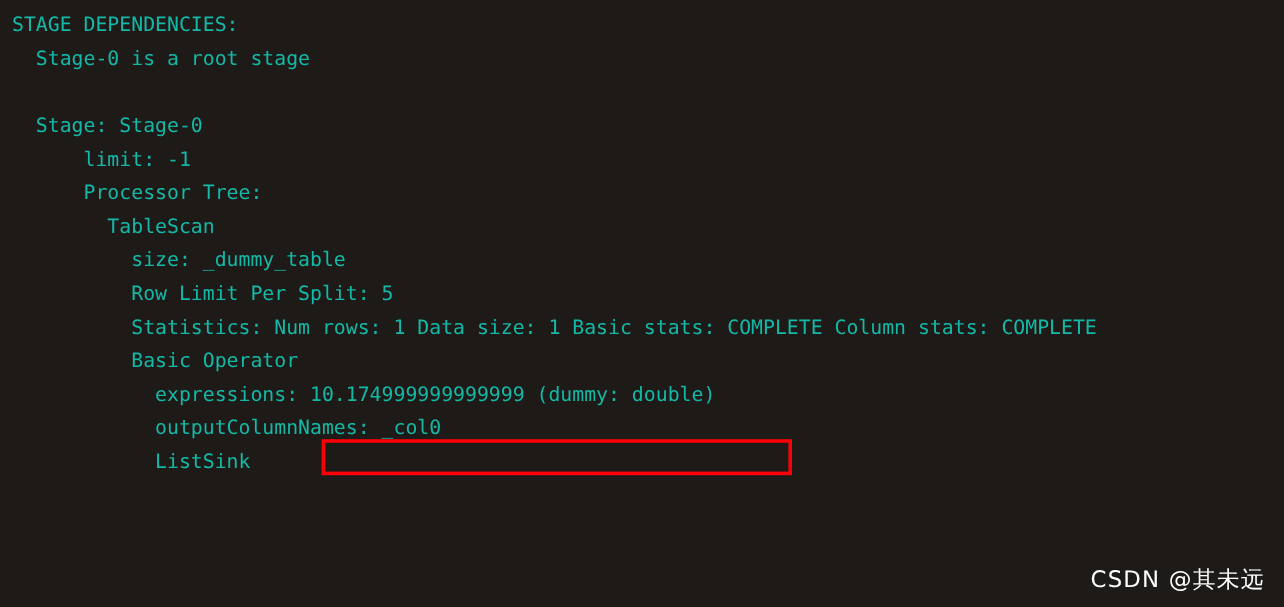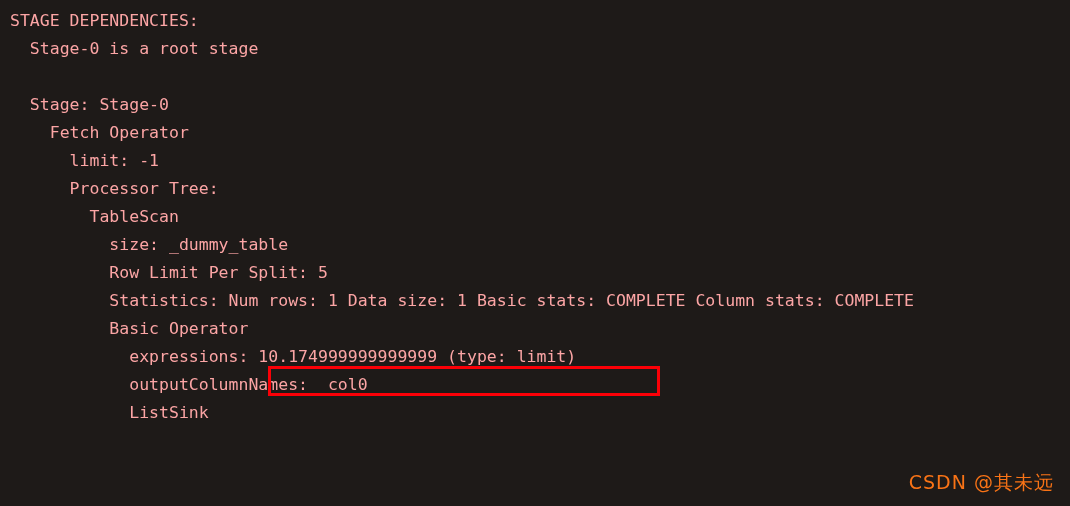--- a/index.html
+++ b/index.html
@@ -25,21 +25,21 @@
     padding: 7px 0 0 0;
     box-sizing: border-box;
   }
 
   .line {
     display: block;
     height: 28px;
     line-height: 28px;
     font-size: 16.5px;
     letter-spacing: 0px;
-    color: #fca5a5;
+    color: #14b8a6;
     white-space: pre;
     padding-left: 10px;
     font-family: "DejaVu Sans Mono", "Liberation Mono", monospace;
   }
 
   .line.blank {
     color: transparent;
   }
 
   
@@ -53,44 +53,43 @@
     box-sizing: border-box;
     pointer-events: none;
   }
 
   #watermark {
     position: absolute;
     right: 16px;
     bottom: 10px;
     font-family: "DejaVu Sans", "Liberation Sans", sans-serif;
     font-size: 19px;
-    color: #f97316;
+    color: #ffffff;
     letter-spacing: 1px;
     white-space: pre;
   }
 </style>
 </head>
 <body>
 
 <div id="screen">
 
   <div id="console">
     <span class="line">STAGE DEPENDENCIES:</span>
     <span class="line">  Stage-0 is a root stage</span>
     <span class="line blank"></span>
     <span class="line">  Stage: Stage-0</span>
-    <span class="line">    Fetch Operator</span>
     <span class="line">      limit: -1</span>
     <span class="line">      Processor Tree:</span>
     <span class="line">        TableScan</span>
     <span class="line">          size: _dummy_table</span>
     <span class="line">          Row Limit Per Split: 5</span>
     <span class="line">          Statistics: Num rows: 1 Data size: 1 Basic stats: COMPLETE Column stats: COMPLETE</span>
     <span class="line">          Basic Operator</span>
-    <span class="line">            expressions: 10.174999999999999 (type: limit)</span>
+    <span class="line">            expressions: 10.174999999999999 (dummy: double)</span>
     <span class="line">            outputColumnNames: _col0</span>
     <span class="line">            ListSink</span>
   </div>
 
   <div id="annotation-box"></div>
 
   <div id="watermark">CSDN @其未远</div>
 
 </div>
 

